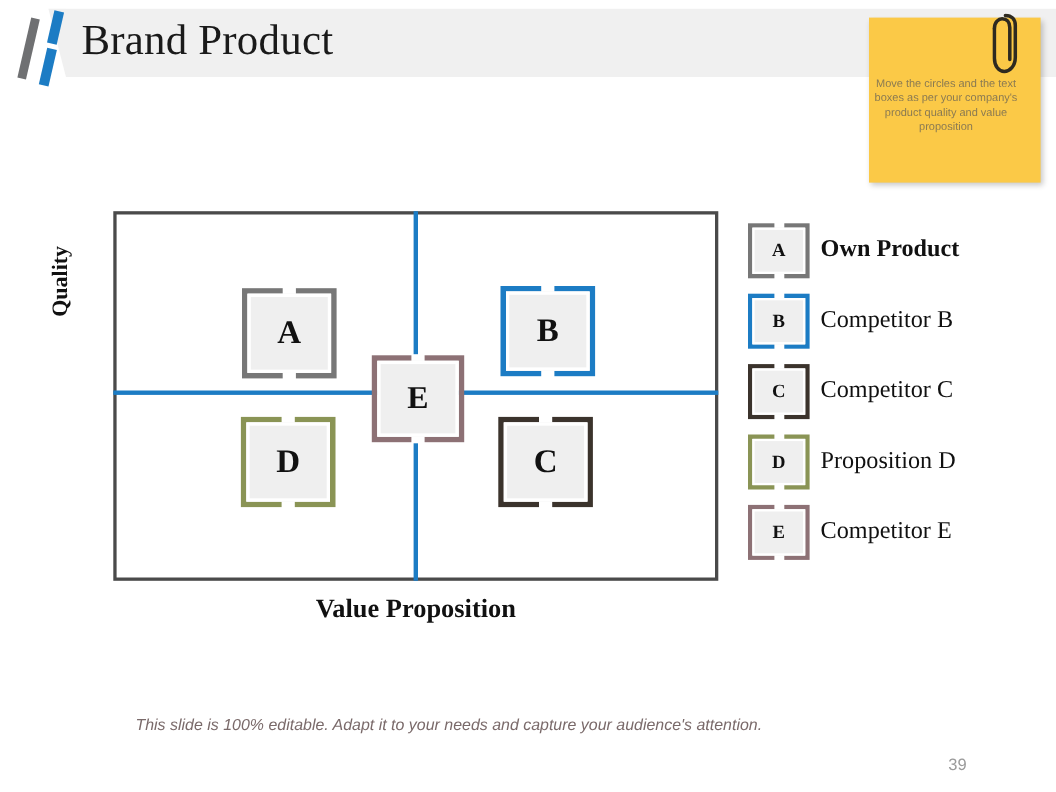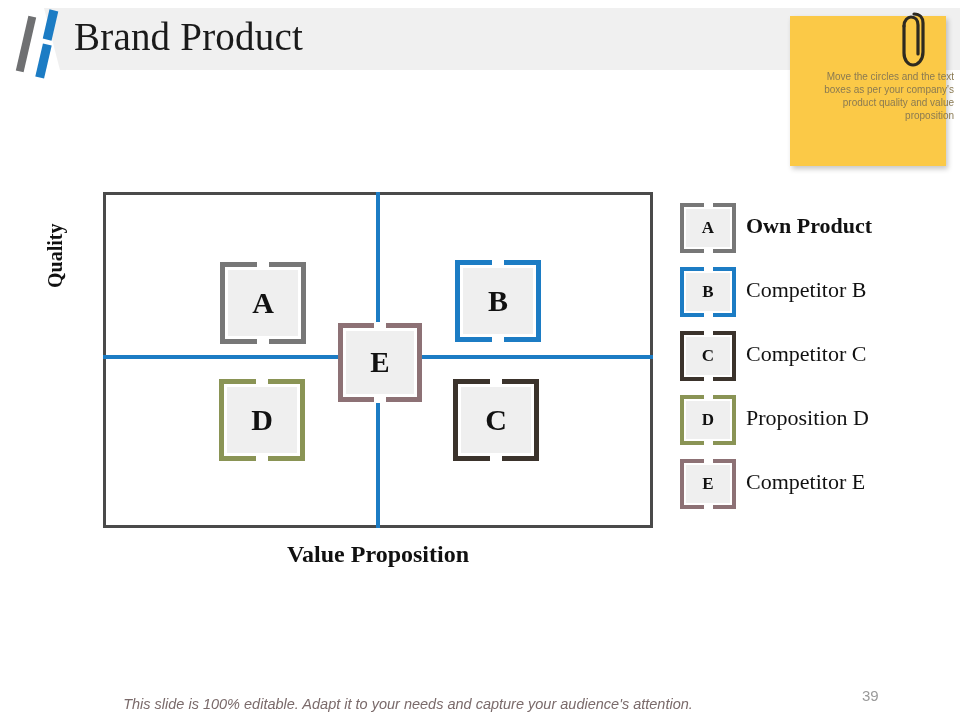--- a/index.html
+++ b/index.html
@@ -42,22 +42,22 @@
     transform:rotate(13deg);
   }
 
   
   .sticky{
     position:absolute;left:790px;top:16px;width:156px;height:150px;
     background:#fbc947;
     box-shadow:2px 3px 5px rgba(0,0,0,0.22);
   }
   .sticky-text{
-    position:absolute;left:24px;top:54px;width:140px;
-    text-align:right;
+    position:absolute;left:0;top:54px;width:140px;
+    text-align:center;
     font-family:"Liberation Sans", sans-serif;
     font-size:10px;line-height:13px;color:#8a7a52;
   }
   .clip{
     position:absolute;left:112px;top:-4px;width:24px;height:58px;
   }
 
   
   .matrix{
     position:absolute;left:103px;top:192px;width:550px;height:336px;
@@ -142,21 +142,21 @@
   .legend-label{
     position:absolute;left:66px;top:10px;
     font-size:22px;color:#111;white-space:nowrap;
   }
   .legend-label.bold{font-weight:bold;}
 
   
   .footer-note{
     position:absolute;left:0;top:652px;width:816px;text-align:center;
     font-family:"Liberation Sans", sans-serif;
-    font-style:italic;font-size:14.5px;color:#7a6a6a;margin-top:44px;
+    font-style:italic;font-size:14.5px;color:#7a6a6a;
   }
   .page-num{
     position:absolute;left:862px;top:687px;
     font-family:"Liberation Sans", sans-serif;
     font-size:15px;color:#9a9a9a;
   }
 </style>
 </head>
 <body>
 

